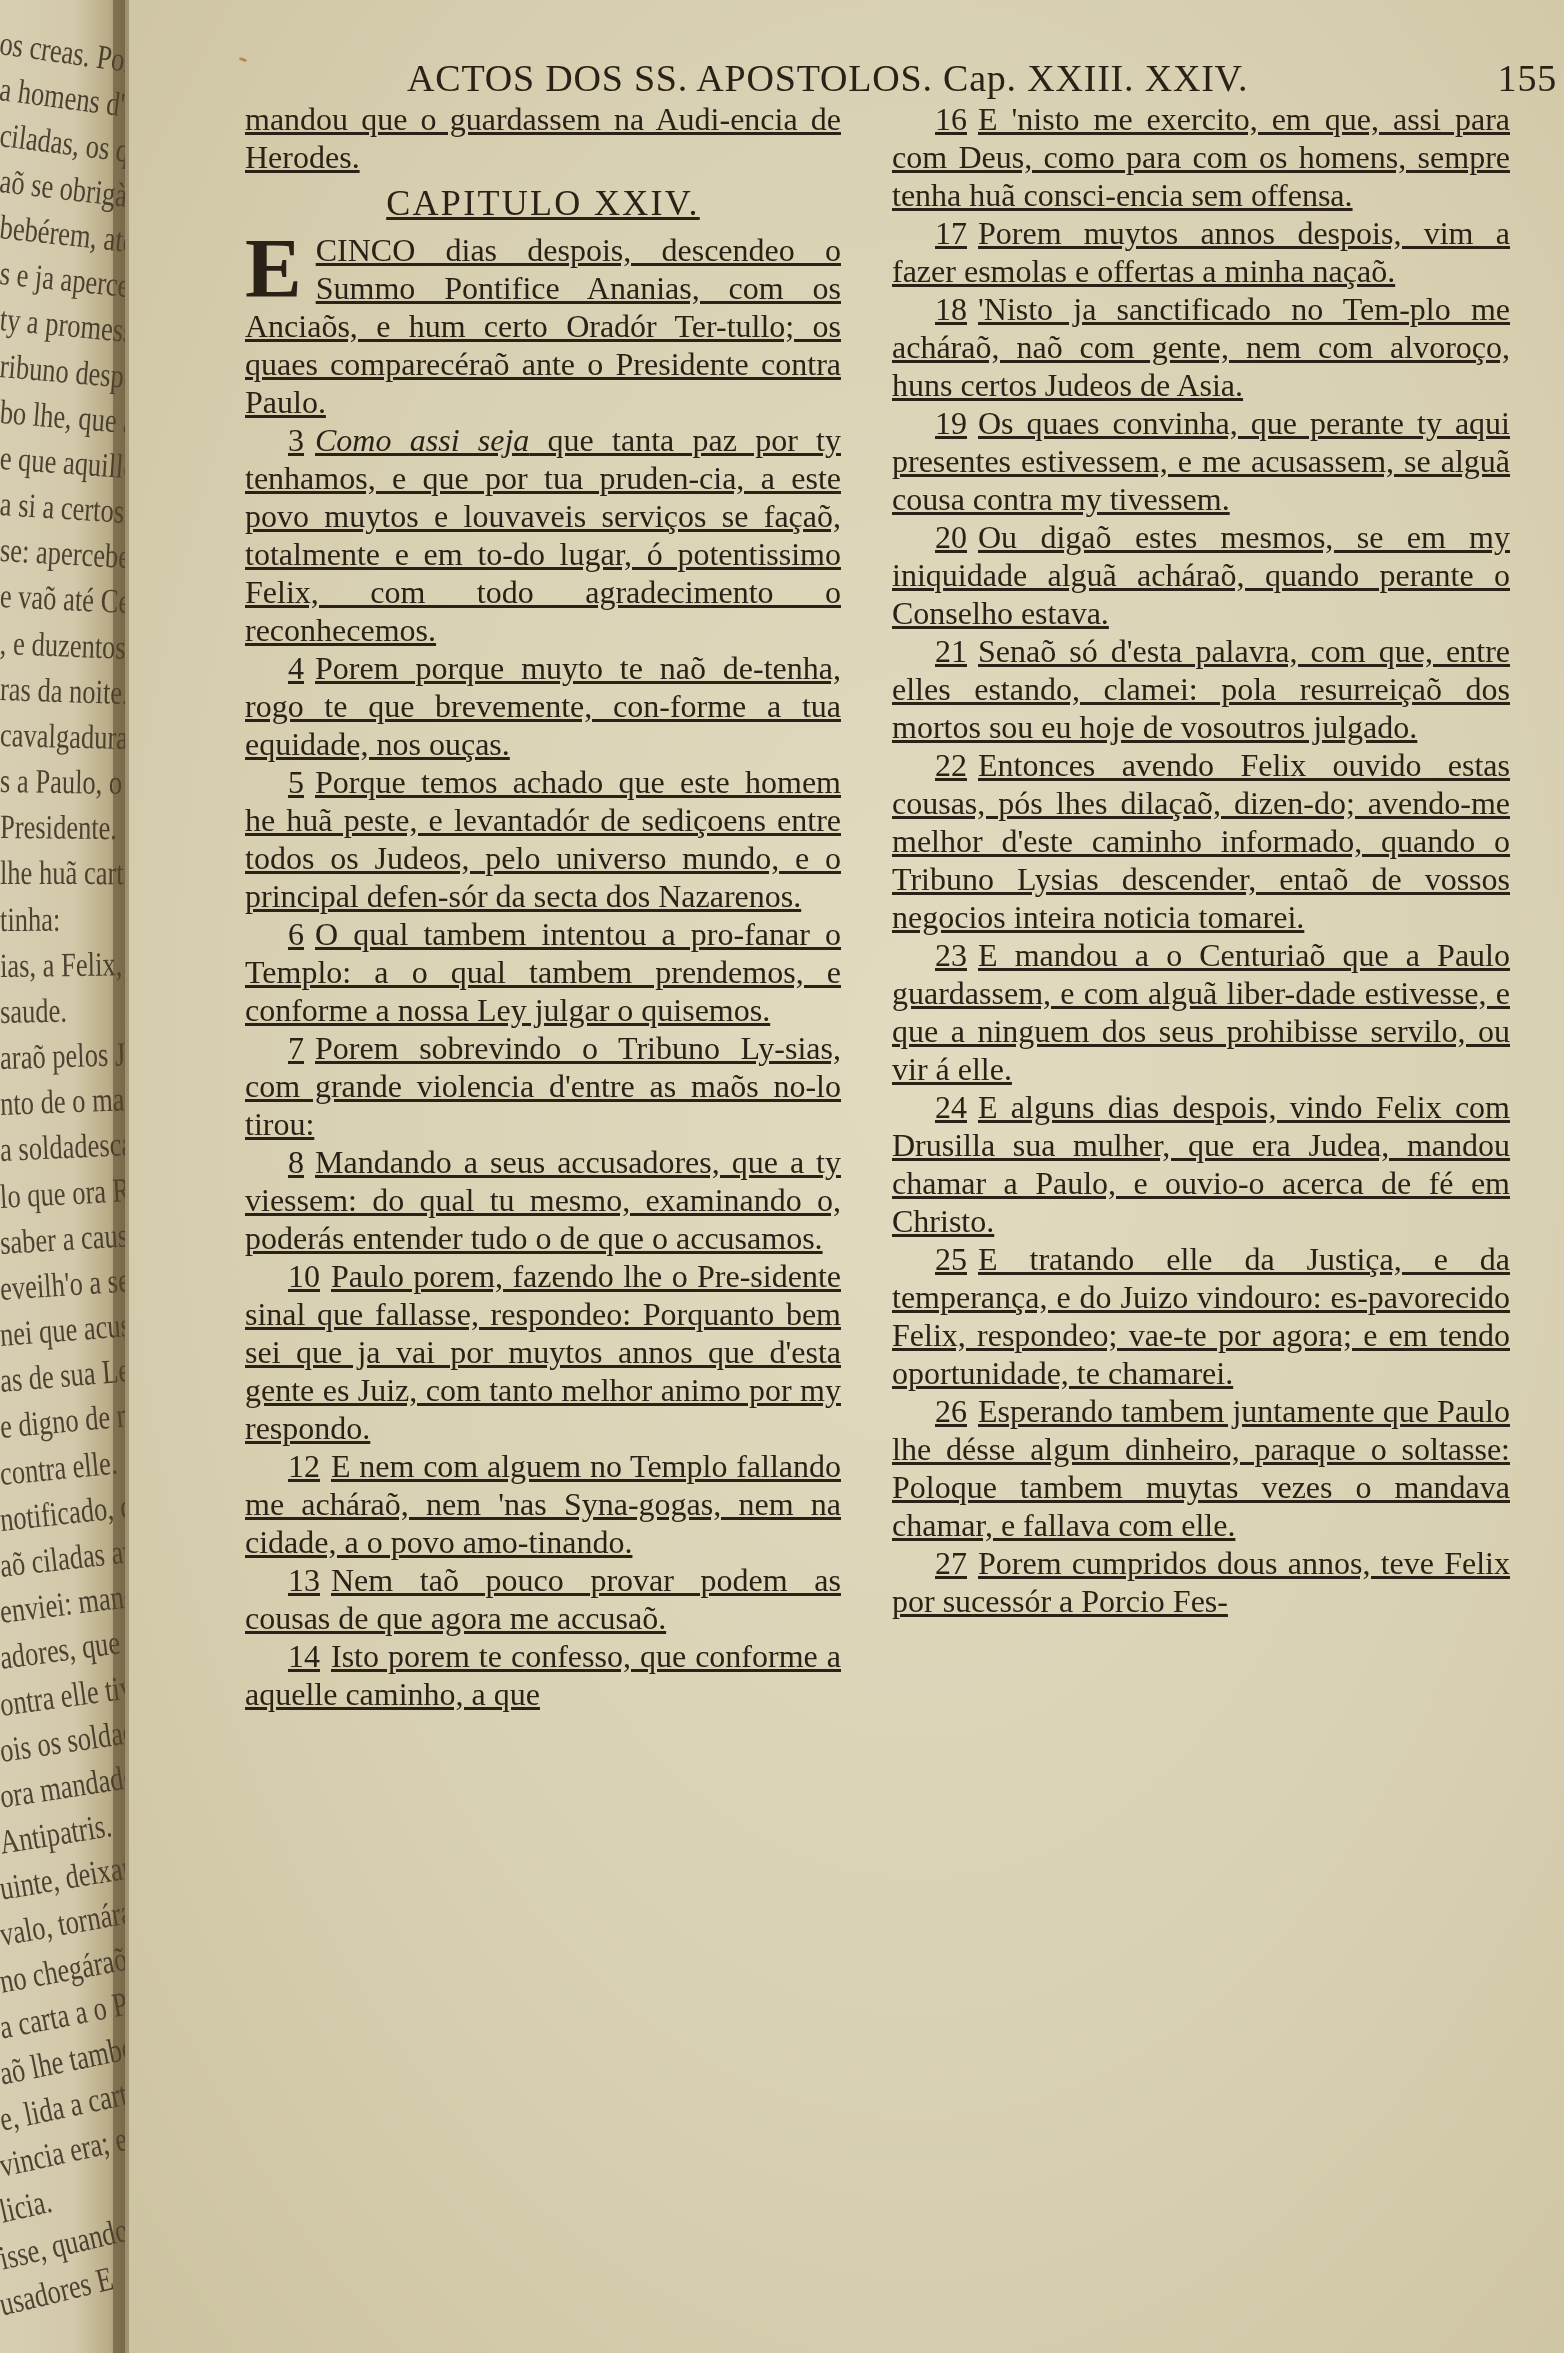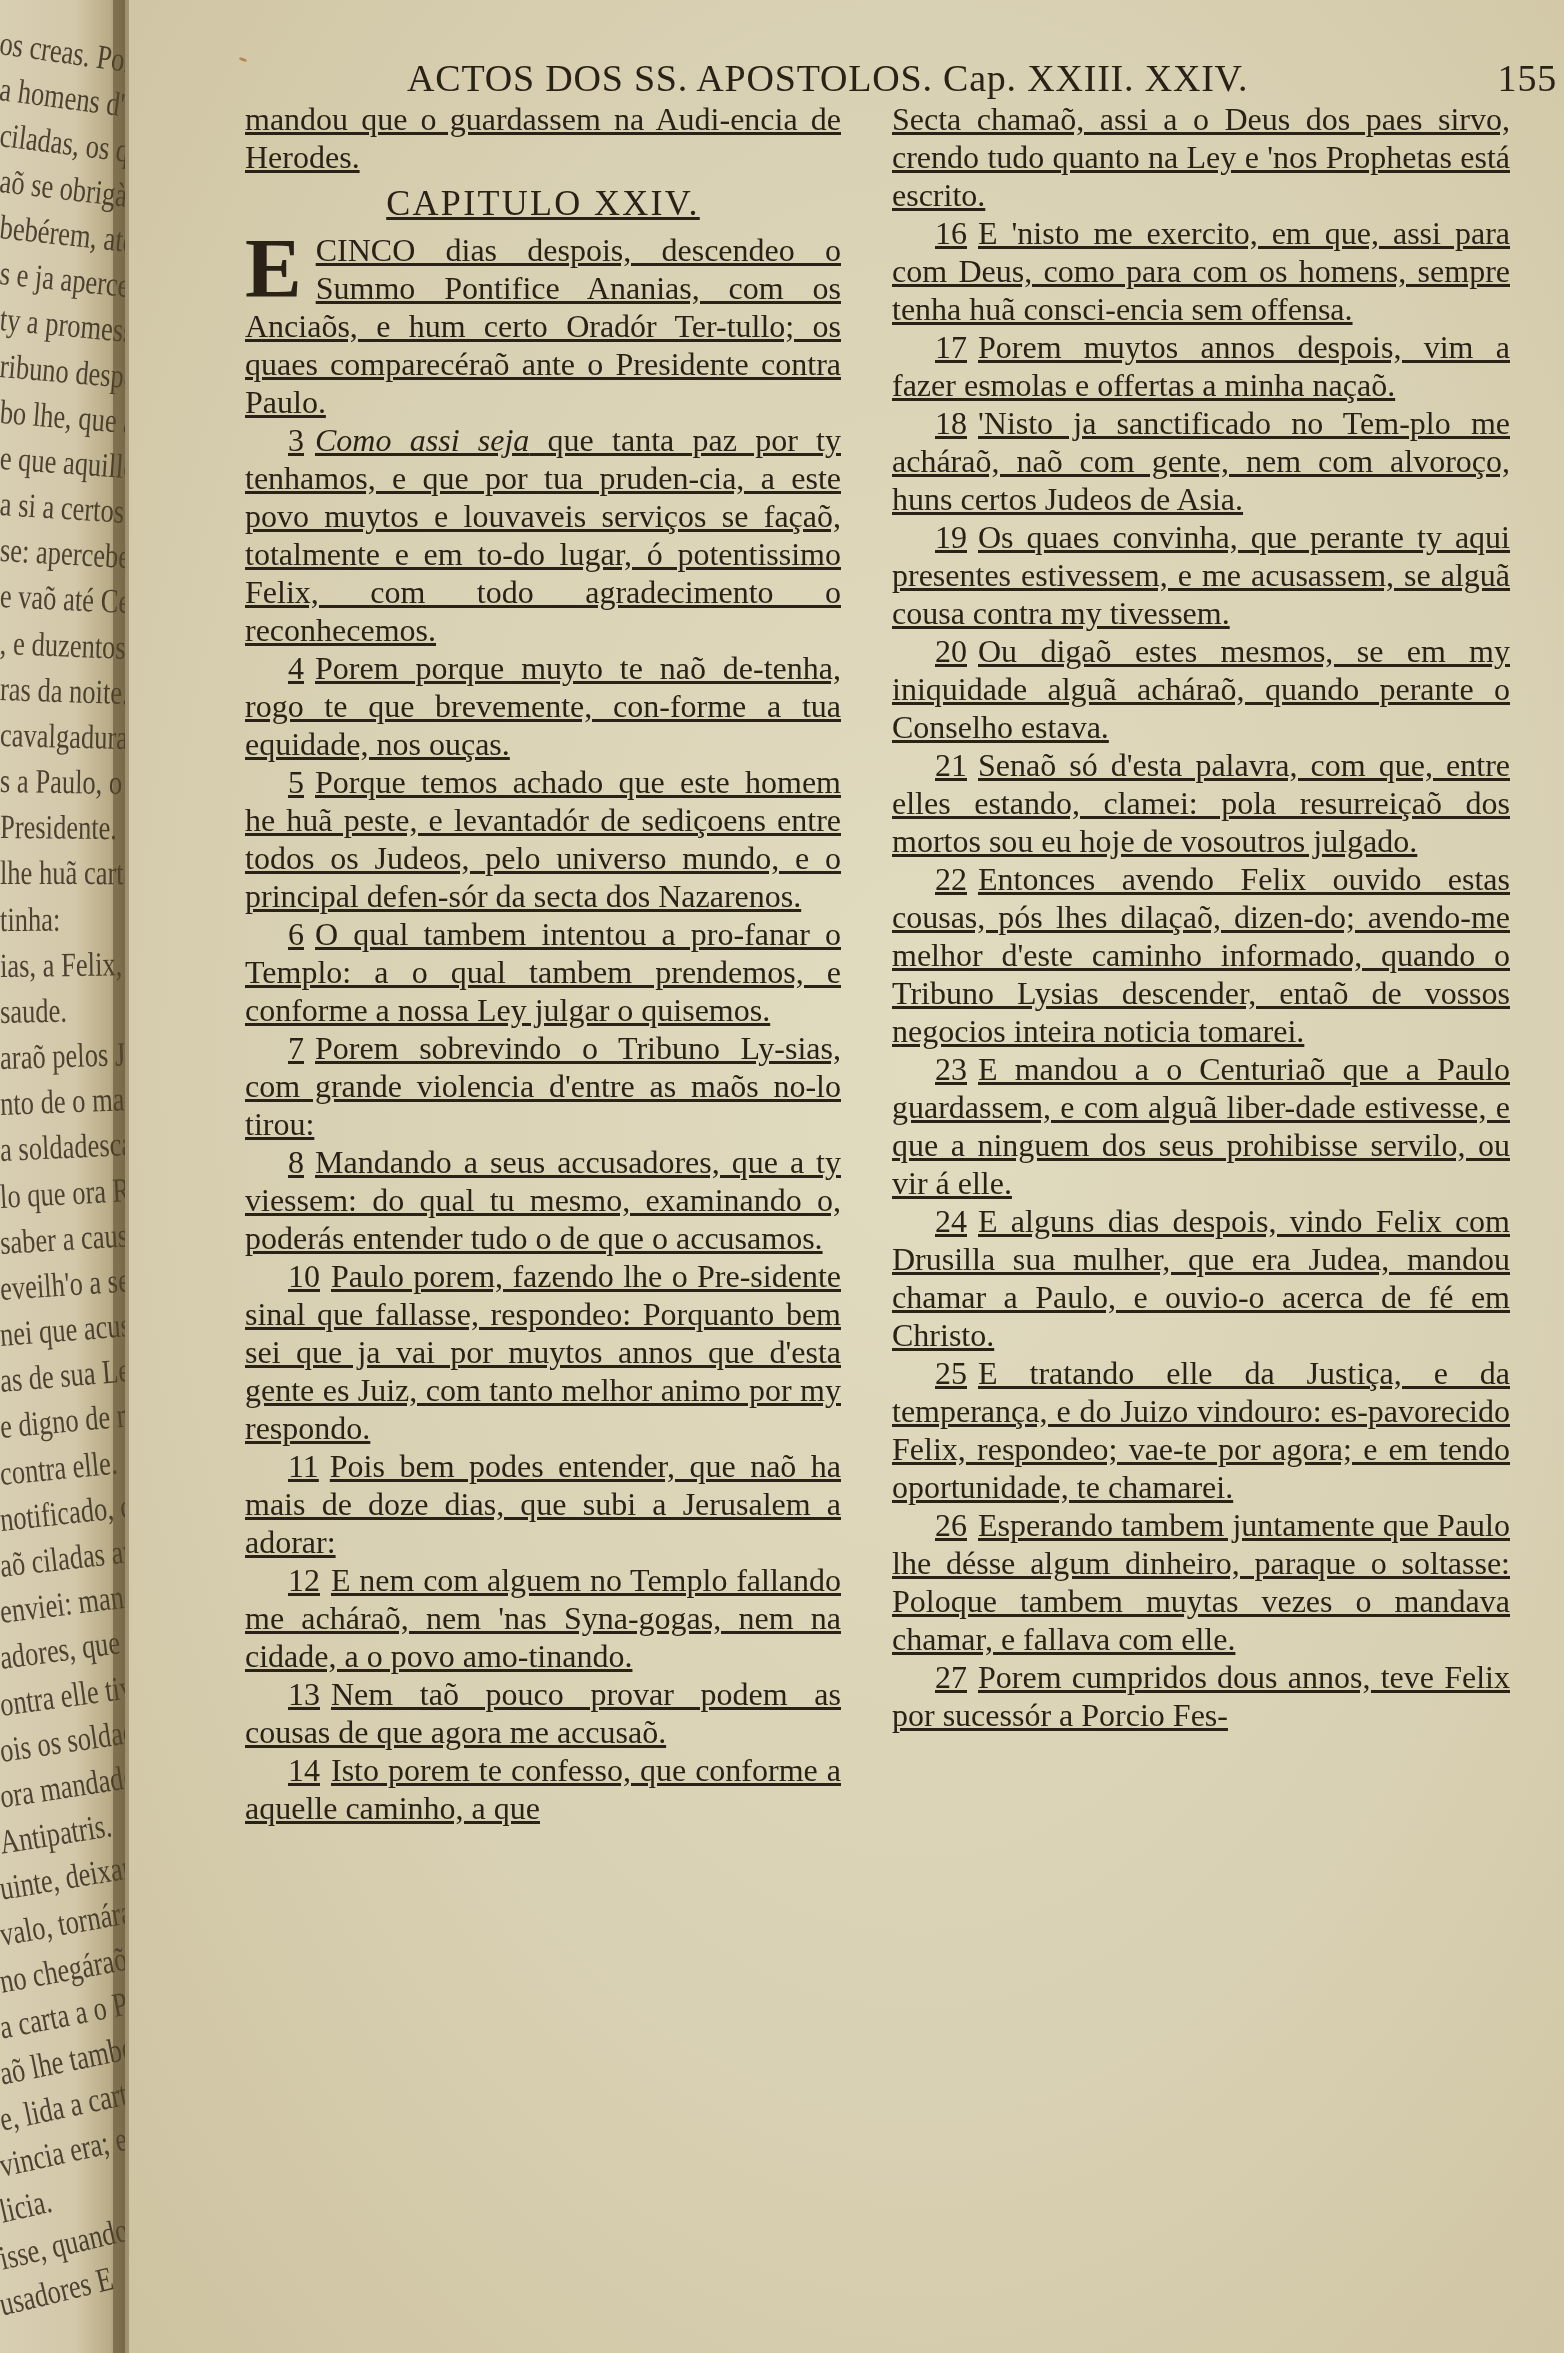--- a/index.html
+++ b/index.html
@@ -130,29 +130,27 @@
       <span>CINCO dias despois, descendeo o Summo Pontifice Ananias, com os Anciaõs, e hum certo Oradór Ter-tullo; os quaes comparecéraõ ante o Presidente contra Paulo.</span>
     </p>
     <div id="left-verses">
         <p class="verse"><span class="vnum">3</span><i>Como assi seja</i><span> que tanta paz por ty tenhamos, e que por tua pruden-cia, a este povo muytos e louvaveis serviços se façaõ, totalmente e em to-do lugar, ó potentissimo Felix, com todo agradecimento o reconhecemos.</span></p>
         <p class="verse"><span class="vnum">4</span><span>Porem porque muyto te naõ de-tenha, rogo te que brevemente, con-forme a tua equidade, nos ouças.</span></p>
         <p class="verse"><span class="vnum">5</span><span>Porque temos achado que este homem he huã peste, e levantadór de sediçoens entre todos os Judeos, pelo universo mundo, e o principal defen-sór da secta dos Nazarenos.</span></p>
         <p class="verse"><span class="vnum">6</span><span>O qual tambem intentou a pro-fanar o Templo: a o qual tambem prendemos, e conforme a nossa Ley julgar o quisemos.</span></p>
         <p class="verse"><span class="vnum">7</span><span>Porem sobrevindo o Tribuno Ly-sias, com grande violencia d'entre as maõs no-lo tirou:</span></p>
         <p class="verse"><span class="vnum">8</span><span>Mandando a seus accusadores, que a ty viessem: do qual tu mesmo, examinando o, poderás entender tudo o de que o accusamos.</span></p>
         <p class="verse"><span class="vnum">10</span><span>Paulo porem, fazendo lhe o Pre-sidente sinal que fallasse, respondeo: Porquanto bem sei que ja vai por muytos annos que d'esta gente es Juiz, com tanto melhor animo por my respondo.</span></p>
-        <p class="verse"><span class="vnum">11</span><span>Pois bem podes entender, que naõ ha mais de doze dias, que subi a Jerusalem a adorar:</span></p>
         <p class="verse"><span class="vnum">12</span><span>E nem com alguem no Templo fallando me acháraõ, nem 'nas Syna-gogas, nem na cidade, a o povo amo-tinando.</span></p>
         <p class="verse"><span class="vnum">13</span><span>Nem taõ pouco provar podem as cousas de que agora me accusaõ.</span></p>
         <p class="verse"><span class="vnum">14</span><span>Isto porem te confesso, que conforme a aquelle caminho, a que</span></p>
       </div>
   </div>
 
   <div class="col right">
-    <p>Secta chamaõ, assi a o Deus dos paes sirvo, crendo tudo quanto na Ley e 'nos Prophetas está escrito.</p>
     <div id="right-verses">
         <p class="verse"><span class="vnum">16</span><span>E 'nisto me exercito, em que, assi para com Deus, como para com os homens, sempre tenha huã consci-encia sem offensa.</span></p>
         <p class="verse"><span class="vnum">17</span><span>Porem muytos annos despois, vim a fazer esmolas e offertas a minha naçaõ.</span></p>
         <p class="verse"><span class="vnum">18</span><span>'Nisto ja sanctificado no Tem-plo me acháraõ, naõ com gente, nem com alvoroço, huns certos Judeos de Asia.</span></p>
         <p class="verse"><span class="vnum">19</span><span>Os quaes convinha, que perante ty aqui presentes estivessem, e me acusassem, se alguã cousa contra my tivessem.</span></p>
         <p class="verse"><span class="vnum">20</span><span>Ou digaõ estes mesmos, se em my iniquidade alguã acháraõ, quando perante o Conselho estava.</span></p>
         <p class="verse"><span class="vnum">21</span><span>Senaõ só d'esta palavra, com que, entre elles estando, clamei: pola resurreiçaõ dos mortos sou eu hoje de vosoutros julgado.</span></p>
         <p class="verse"><span class="vnum">22</span><span>Entonces avendo Felix ouvido estas cousas, pós lhes dilaçaõ, dizen-do; avendo-me melhor d'este caminho informado, quando o Tribuno Lysias descender, entaõ de vossos negocios inteira noticia tomarei.</span></p>
         <p class="verse"><span class="vnum">23</span><span>E mandou a o Centuriaõ que a Paulo guardassem, e com alguã liber-dade estivesse, e que a ninguem dos seus prohibisse servilo, ou vir á elle.</span></p>
         <p class="verse"><span class="vnum">24</span><span>E alguns dias despois, vindo Felix com Drusilla sua mulher, que era Judea, mandou chamar a Paulo, e ouvio-o acerca de fé em Christo.</span></p>

